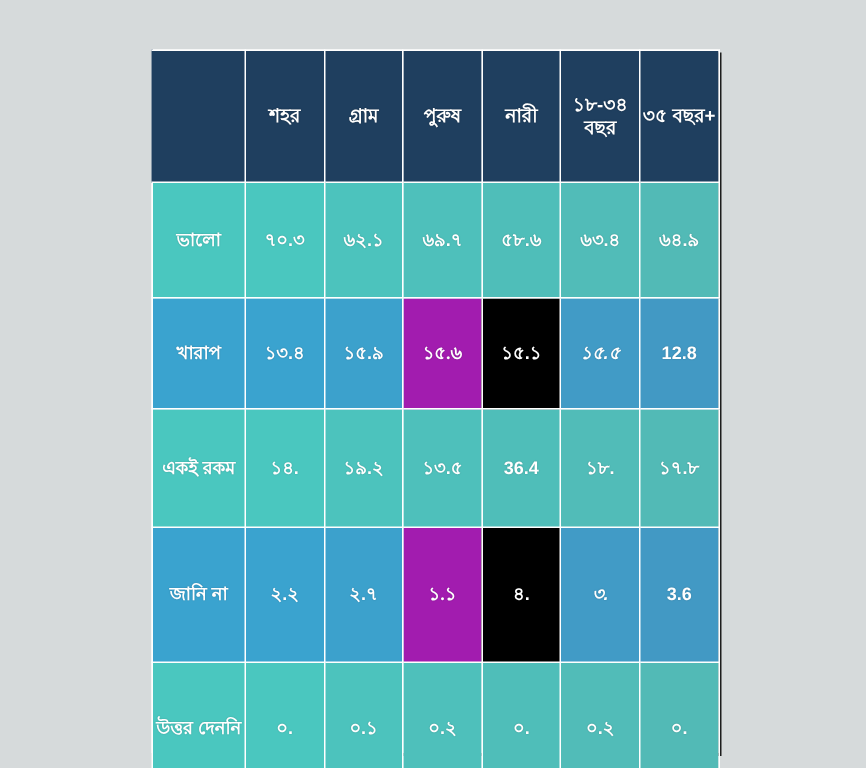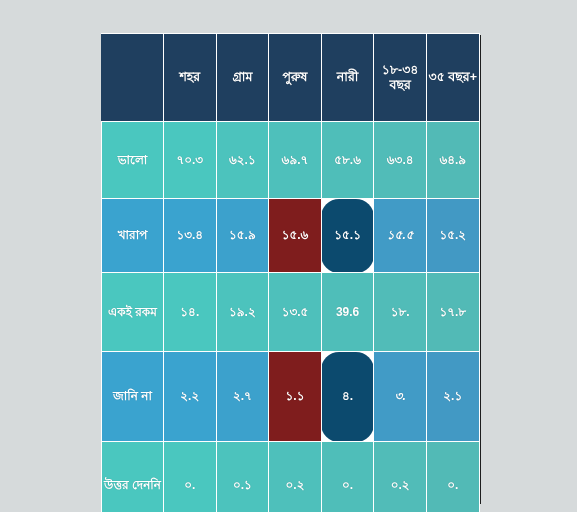--- a/index.html
+++ b/index.html
@@ -68,22 +68,22 @@
 
   tbody tr.band-teal td.shade-a { background: #4ac7bf; }
   tbody tr.band-teal td.shade-b { background: #4cc3bd; }
   tbody tr.band-teal td.shade-c { background: #4ec0bb; }
   tbody tr.band-teal td.shade-d { background: #4fbeb9; }
   tbody tr.band-teal td.shade-e { background: #51bcb8; }
   tbody tr.band-teal td.shade-f { background: #52bab6; }
 
   tbody tr.band-blue td.shade-a { background: #3aa3cf; }
   tbody tr.band-blue td.shade-b { background: #3ca1cc; }
-  tbody tr.band-blue td.shade-c { background: #7f1d1d; }
-  tbody tr.band-blue td.shade-d { background: #0c4a6e; border-radius: 18px; }
+  tbody tr.band-blue td.shade-c { background: #a21caf; font-family: Liberation Serif, serif; }
+  tbody tr.band-blue td.shade-d { background: #000000; }
   tbody tr.band-blue td.shade-e { background: #419bc6; font-style: italic; }
   tbody tr.band-blue td.shade-f { background: #4299c4; }
 
   tbody tr.r-1 td { height: 72px; }
   tbody tr.r-2 td { height: 69px; }
   tbody tr.r-3 td { height: 74px; }
   tbody tr.r-4 td { height: 85px; }
   tbody tr.r-5 td { height: 83px; }
 </style>
 </head>
@@ -121,39 +121,39 @@
         <td class="shade-e">৬৩.৪</td>
         <td class="shade-f">৬৪.৯</td>
       </tr>
       <tr class="band-blue r-2">
         <td class="row-label shade-a">খারাপ</td>
         <td class="shade-a">১৩.৪</td>
         <td class="shade-b">১৫.৯</td>
         <td class="shade-c">১৫.৬</td>
         <td class="shade-d">১৫.১</td>
         <td class="shade-e">১৫.৫</td>
-        <td class="shade-f">১৫.২</td>
+        <td class="shade-f">12.8</td>
       </tr>
       <tr class="band-teal r-3">
         <td class="row-label shade-a">একই রকম</td>
         <td class="shade-a">১৪.</td>
         <td class="shade-b">১৯.২</td>
         <td class="shade-c">১৩.৫</td>
-        <td class="shade-d">39.6</td>
+        <td class="shade-d">36.4</td>
         <td class="shade-e">১৮.</td>
         <td class="shade-f">১৭.৮</td>
       </tr>
       <tr class="band-blue r-4">
         <td class="row-label shade-a">জানি না</td>
         <td class="shade-a">২.২</td>
         <td class="shade-b">২.৭</td>
         <td class="shade-c">১.১</td>
         <td class="shade-d">৪.</td>
         <td class="shade-e">৩.</td>
-        <td class="shade-f">২.১</td>
+        <td class="shade-f">3.6</td>
       </tr>
       <tr class="band-teal r-5">
         <td class="row-label shade-a">উত্তর দেননি</td>
         <td class="shade-a">০.</td>
         <td class="shade-b">০.১</td>
         <td class="shade-c">০.২</td>
         <td class="shade-d">০.</td>
         <td class="shade-e">০.২</td>
         <td class="shade-f">০.</td>
       </tr>

